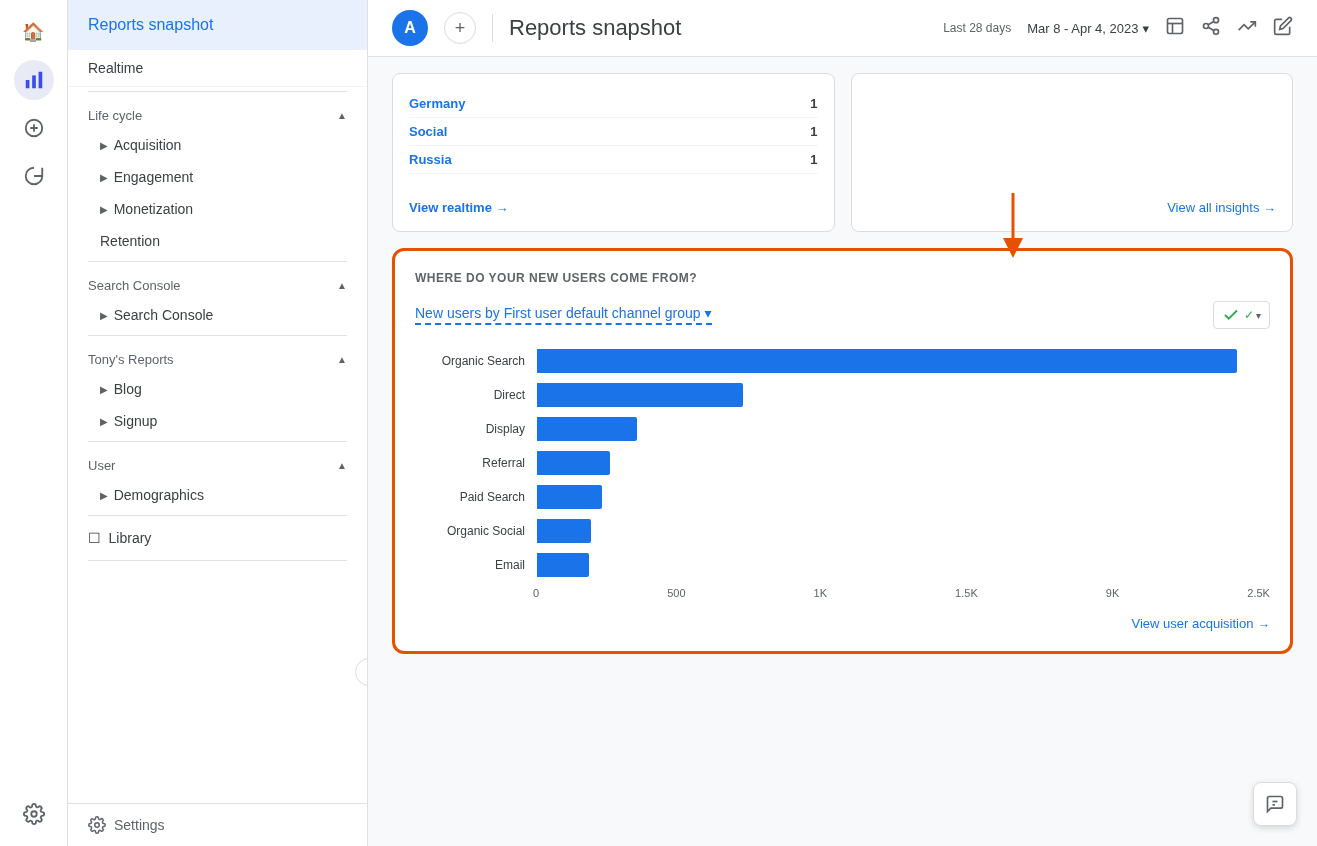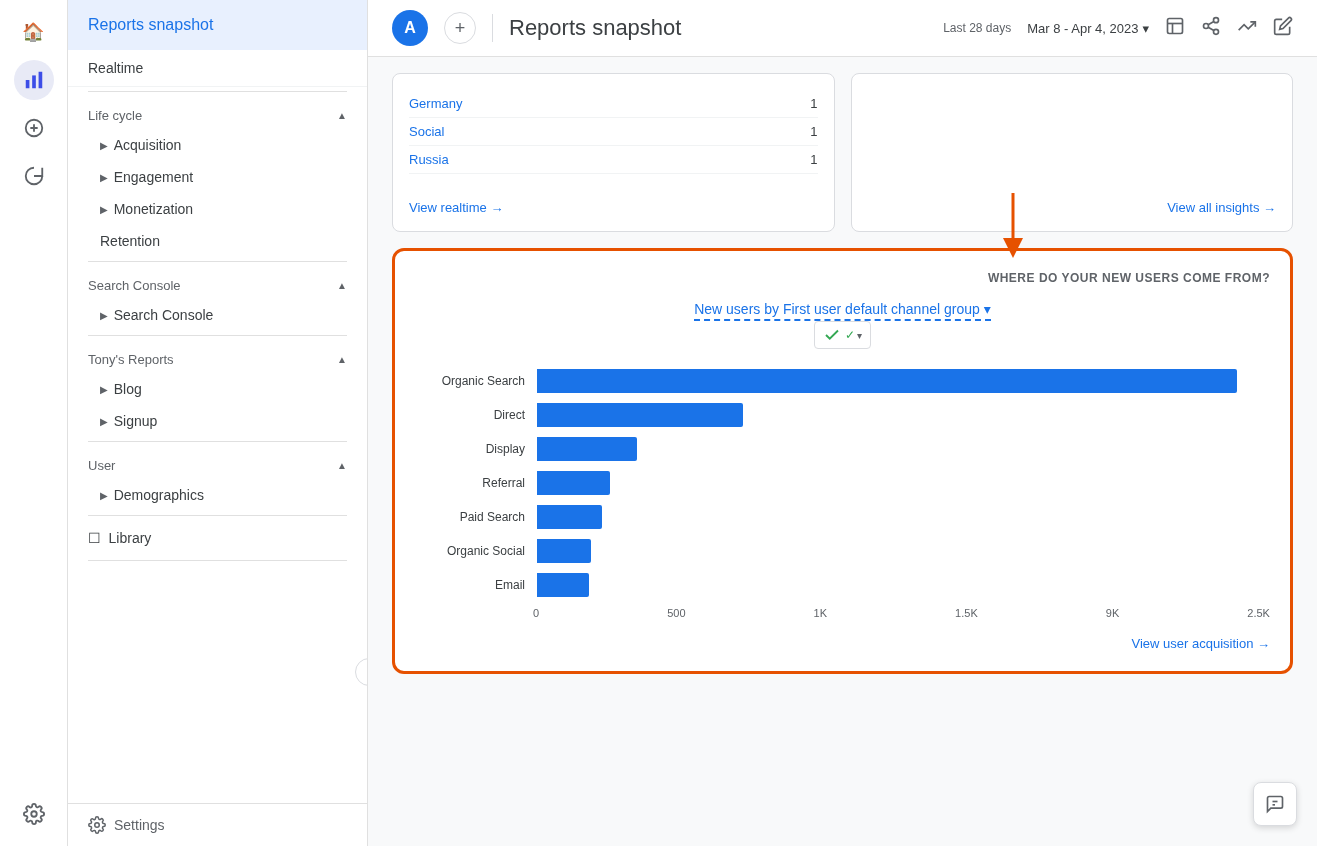--- a/index.html
+++ b/index.html
@@ -142,20 +142,21 @@
       margin-bottom: 16px;
     }
 
     
     .realtime-card {
       background: #fff;
       border: 1px solid #dadce0;
       border-radius: 8px;
       padding: 16px;
       flex: 1;
+      font-weight: bold;
     }
     .realtime-table { width: 100%; }
     .realtime-row {
       display: flex;
       justify-content: space-between;
       padding: 6px 0;
       border-bottom: 1px solid #f1f3f4;
       font-size: 13px;
     }
     .realtime-country { color: #1a73e8; }
@@ -190,28 +191,26 @@
       border-radius: 12px;
       padding: 20px;
       position: relative;
     }
     .chart-card-title {
       font-size: 12px;
       font-weight: 700;
       color: #5f6368;
       letter-spacing: 0.5px;
       margin-bottom: 16px;
-      text-align: right;
     }
     .chart-controls {
       display: flex;
       align-items: center;
       justify-content: space-between;
       margin-bottom: 20px;
-      flex-direction: column;
     }
     .chart-label {
       font-size: 14px;
       color: #1a73e8;
       border-bottom: 2px dashed #1a73e8;
       padding-bottom: 2px;
       cursor: pointer;
       display: flex;
       align-items: center;
       gap: 4px;

